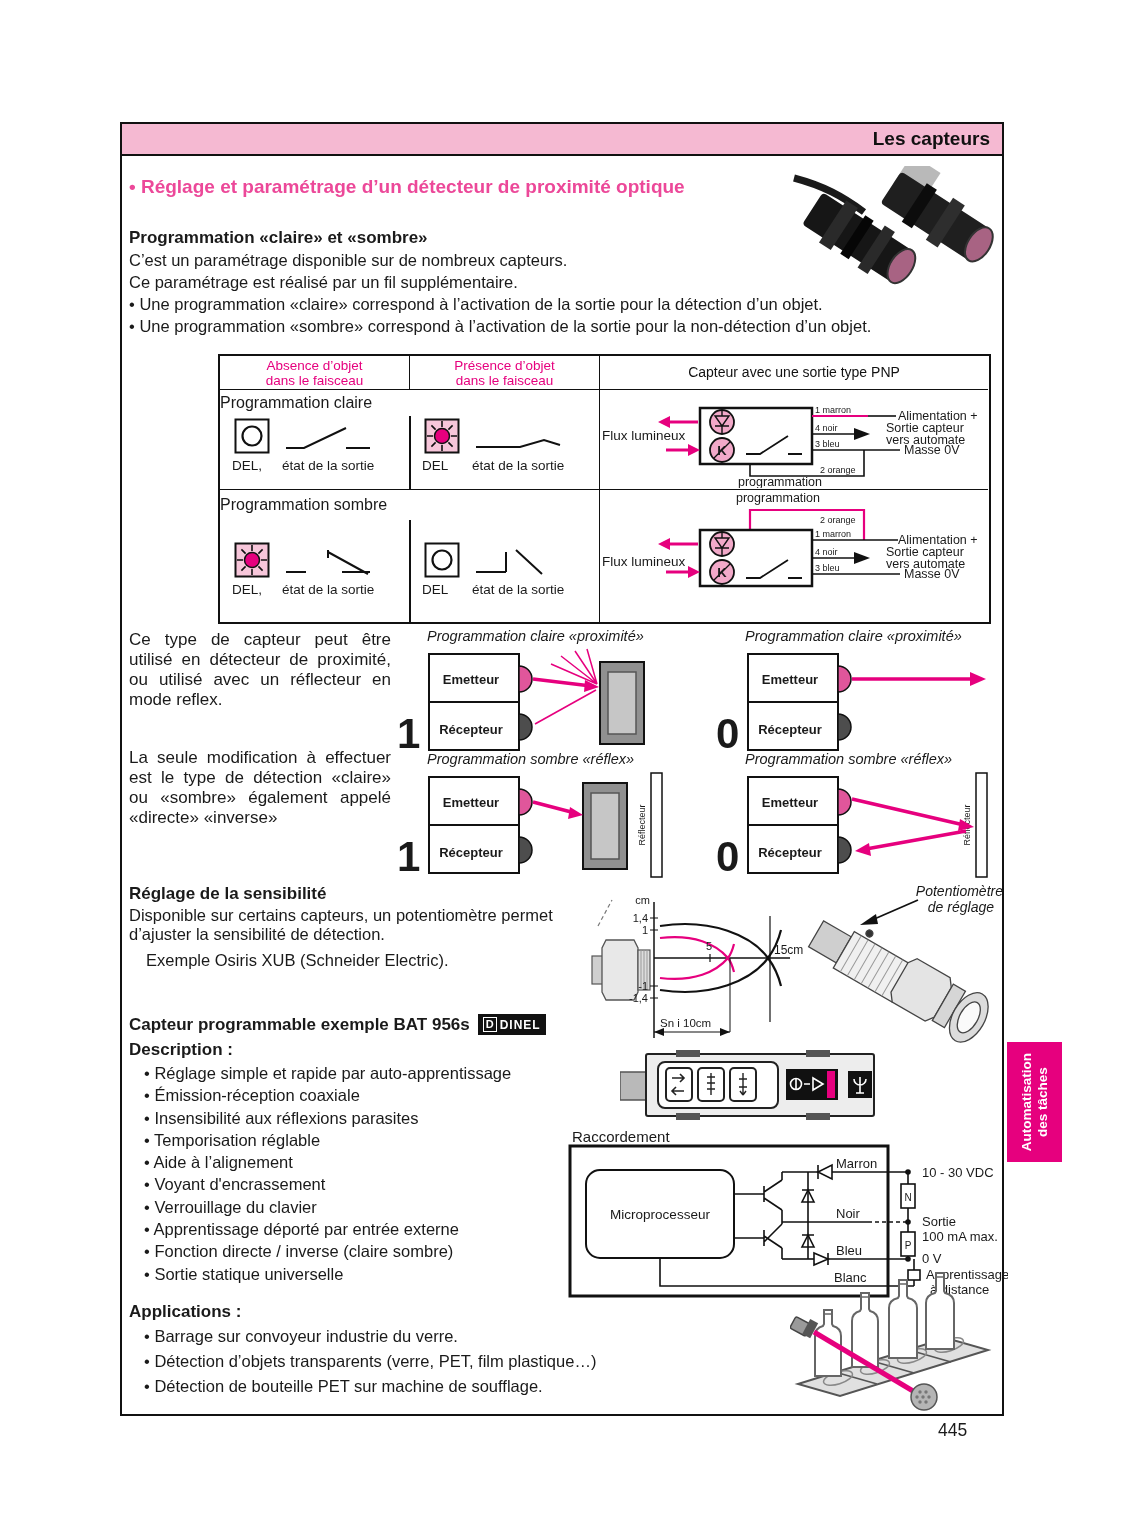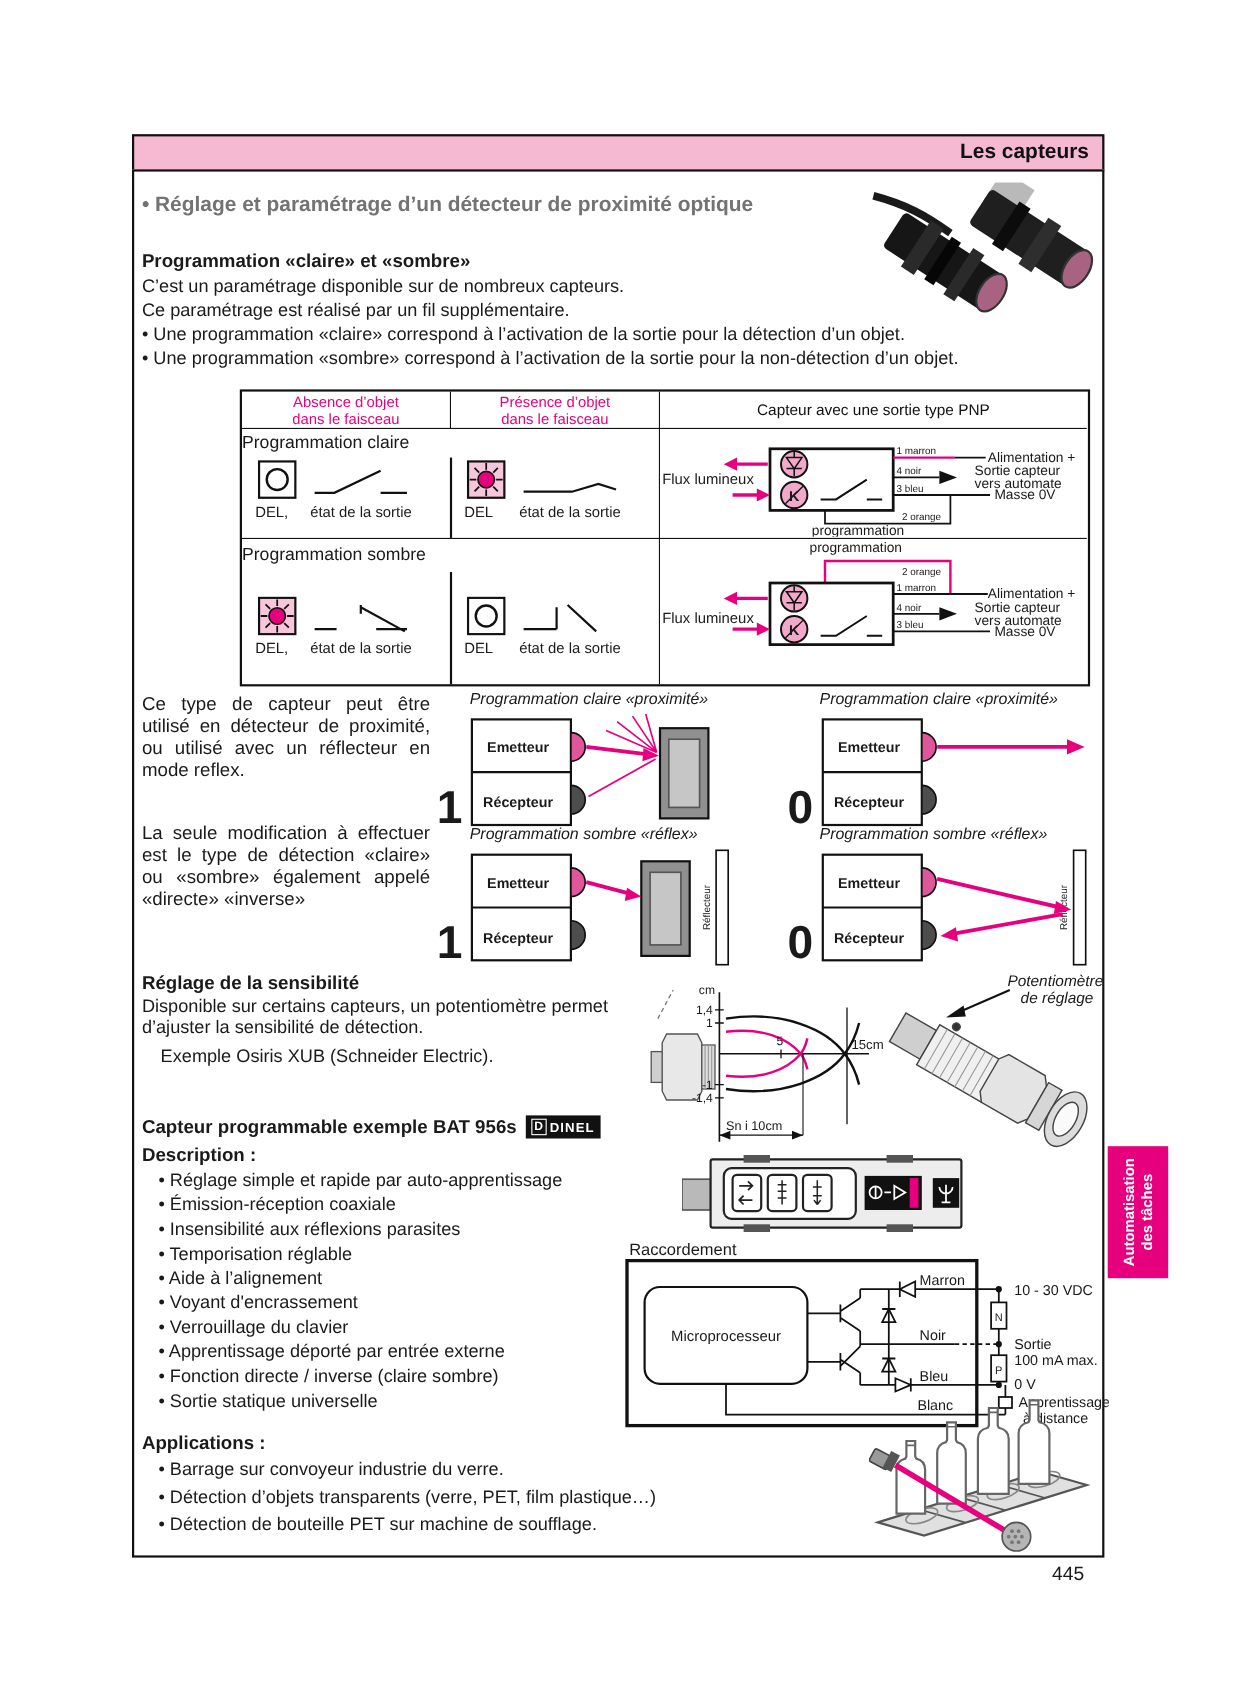--- a/index.html
+++ b/index.html
@@ -8,21 +8,21 @@
         font-family:"Liberation Sans",sans-serif;color:#1a1a1a;overflow:hidden}
   .abs{position:absolute}
   svg{display:block;font-family:"Liberation Sans",sans-serif}
   svg text{fill:#1a1a1a}
 
   .header-bar{left:120px;top:122px;width:884px;height:34px;background:#f5b9d2;
       border:2.5px solid #111;text-align:right;padding-right:12px;
       font-weight:bold;font-size:19px;line-height:29px;color:#111}
   .main-box{left:120px;top:154px;width:884px;height:1262px;border:2.5px solid #111;background:#fff}
 
-  .page-title{left:7px;top:20px;color:#737373;font-weight:bold;font-size:19px}
+  .page-title{left:7px;top:20px;color:#ec4899;font-weight:bold;font-size:19px}
   .page-title::before{content:"• "}
   .h2{font-weight:bold;font-size:17px}
   .body-t{font-size:16.5px}
   .ibullet{font-size:16.5px;padding-left:16px}
   .ibullet::before{content:"• ";margin-left:-16px}
 
   
   .prog-table{left:96px;top:198px;width:773px;border:2.5px solid #111;display:grid;
       grid-template-columns:190px 190px 388px;grid-template-rows:34px 100px 132px;background:#fff}
   .tc{position:relative}
@@ -46,21 +46,21 @@
 
   .bat-head{display:flex;align-items:center;gap:8px;font-weight:bold;font-size:17px}
   .dinel{display:inline-flex;align-items:center;gap:3px;background:#111;color:#fff;
          padding:2px 5px;font-size:12px;font-weight:bold;height:21px}
   .dinel .ld{border:1.5px solid #fff;padding:0 2px;font-size:11px;line-height:13px}
   .dinel .ln{letter-spacing:1px;}
 
   .tab{left:1007px;top:1042px;width:55px;height:120px;background:#e6007e}
   .tab-rot{position:absolute;left:50%;top:50%;transform:translate(-50%,-50%) rotate(-90deg);
       width:120px;text-align:center;color:#fff;font-weight:bold;font-size:13.5px;line-height:16px;white-space:nowrap}
-  .pagenum{left:938px;top:1420px;width:66px;text-align:center;font-size:17.5px}
+  .pagenum{left:938px;top:1420px;width:66px;text-align:left;font-size:17.5px}
 </style>
 </head>
 <body>
 
 <div id="page">
 
   <div class="abs header-bar">
     <span>Les capteurs</span>
   </div>
 

